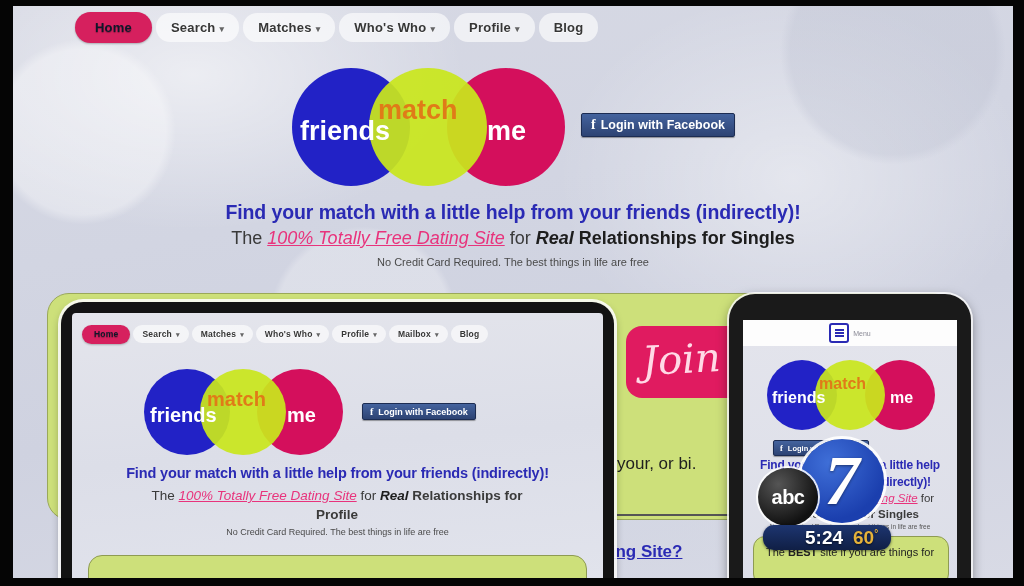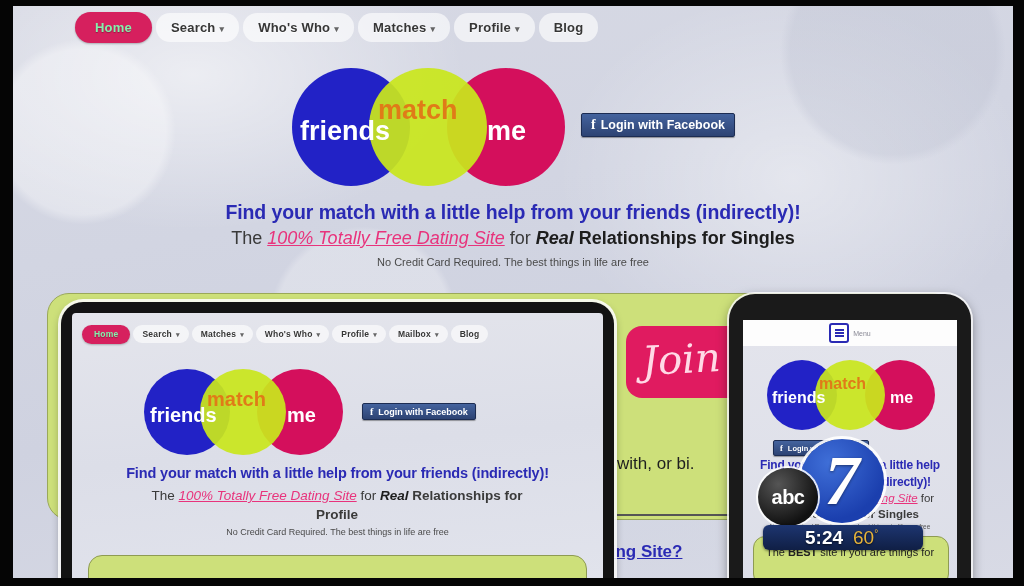--- a/index.html
+++ b/index.html
@@ -27,21 +27,21 @@
       radial-gradient(circle at 66% 70%, rgba(196,200,216,.3) 0 9%, transparent 10%);
     mix-blend-mode:normal;
   }
 
   
   .nav{position:absolute;left:0;top:0;width:100%;height:42px;display:flex;align-items:center;
        padding-left:62px;box-sizing:border-box;z-index:6;}
   .navitem{font-size:13px;font-weight:bold;color:#363636;padding:7px 15px;margin-right:4px;
            background:rgba(255,255,255,.62);border-radius:14px;white-space:nowrap;
            text-shadow:0 1px 0 rgba(255,255,255,.8);letter-spacing:.2px;}
-  .navitem.home{background:#d6205e;color:#86efac;padding:8px 20px;border-radius:16px;
+  .navitem.home{background:#d6205e;color:#0f172a;padding:8px 20px;border-radius:16px;
                 text-shadow:0 1px 1px rgba(0,0,0,.3);box-shadow:0 1px 2px rgba(0,0,0,.25);}
   .caret{font-size:9px;opacity:.75;margin-left:4px;}
 
   
   .logo{position:relative;}
   .logo .circ{position:absolute;border-radius:50%;}
   .logo .c-blue{background:#2222c6;}
   .logo .c-lime{background:#c9e61d;opacity:.93;}
   .logo .c-pink{background:#d40f5c;}
   .logo .lbl{position:absolute;font-weight:bold;white-space:nowrap;z-index:5;}
@@ -174,39 +174,39 @@
      background:radial-gradient(circle at 35% 28%,#3f6fd8,#1b3fae 70%);
      box-shadow:0 0 0 3px rgba(255,255,255,.9);}
   #bug .seven{position:absolute;left:45px;top:0;width:84px;height:84px;color:#fff;
      font-family:"Liberation Serif",serif;font-size:70px;font-weight:bold;line-height:84px;
      text-align:center;font-style:italic;text-shadow:0 1px 3px rgba(0,0,0,.45);}
   #bug .abc-circle{position:absolute;left:3px;top:29px;width:60px;height:58px;border-radius:50%;
      background:radial-gradient(circle at 34% 28%,#555,#111 72%);
      box-shadow:0 0 0 2px rgba(255,255,255,.85);
      display:flex;align-items:center;justify-content:center;}
   #bug .abc-circle span{color:#fff;font-size:20px;font-weight:bold;letter-spacing:-.5px;}
-  #bug .tempbar{position:absolute;left:8px;top:86px;width:160px;height:25px;border-radius:6px;
+  #bug .tempbar{position:absolute;left:8px;top:86px;width:128px;height:25px;border-radius:11px;
      background:linear-gradient(#1d3570,#101f45);display:flex;align-items:center;gap:10px;
      padding-left:42px;box-sizing:border-box;box-shadow:0 1px 3px rgba(0,0,0,.5);}
   #bugTime{color:#fff;font-size:19px;font-weight:bold;text-shadow:0 1px 2px rgba(0,0,0,.6);}
-  #bugTemp{color:#e5b23a;font-size:19px;font-weight:normal;text-shadow:0 1px 2px rgba(0,0,0,.6);}
+  #bugTemp{color:#e5b23a;font-size:19px;font-weight:bold;text-shadow:0 1px 2px rgba(0,0,0,.6);}
   #bugTemp sup{font-size:10px;}
 </style>
 </head>
 <body>
 
 <div id="screen">
 
   <div id="page">
 
     <div class="nav">
       <div class="navitem home"><span>Home</span></div>
       <div class="navitem"><span>Search</span><span class="caret">▾</span></div>
+      <div class="navitem"><span>Matches</span><span class="caret">▾</span></div>
       <div class="navitem"><span>Who's Who</span><span class="caret">▾</span></div>
-      <div class="navitem"><span>Matches</span><span class="caret">▾</span></div>
       <div class="navitem"><span>Profile</span><span class="caret">▾</span></div>
       <div class="navitem"><span>Blog</span></div>
     </div>
 
     <div id="heroLogo" class="logo">
       <div class="circ c-blue"></div>
       <div class="circ c-pink"></div>
       <div class="circ c-lime"></div>
       <div class="lbl lbl-friends">friends</div>
       <div class="lbl lbl-me">me</div>
@@ -221,21 +221,21 @@
     <div id="tagline1">Find your match with a little help from your friends (indirectly)!</div>
     <div id="tagline2">
       <span>The </span><span class="freelink">100% Totally Free Dating Site</span><span> for </span><span class="italic">Real</span><b> Relationships for Singles</b>
     </div>
     <div id="heroNoCard">No Credit Card Required.  The best things in life are free</div>
 
     <div id="limePanel"></div>
     <div id="joinBadge">
       <span class="joinword">Join</span>
     </div>
-    <div id="bgOrient">with, or bi.</div>
+    <div id="bgOrient">your, or bi.</div>
     <div id="bgRule"></div>
     <div id="bgSiteLink">ting Site?</div>
 
     <div id="tablet">
       <div class="bezel"></div>
       <div class="screen">
 
         <div class="tnav">
           <div class="navitem home"><span>Home</span></div>
           <div class="navitem"><span>Search</span><span class="caret">▾</span></div>

